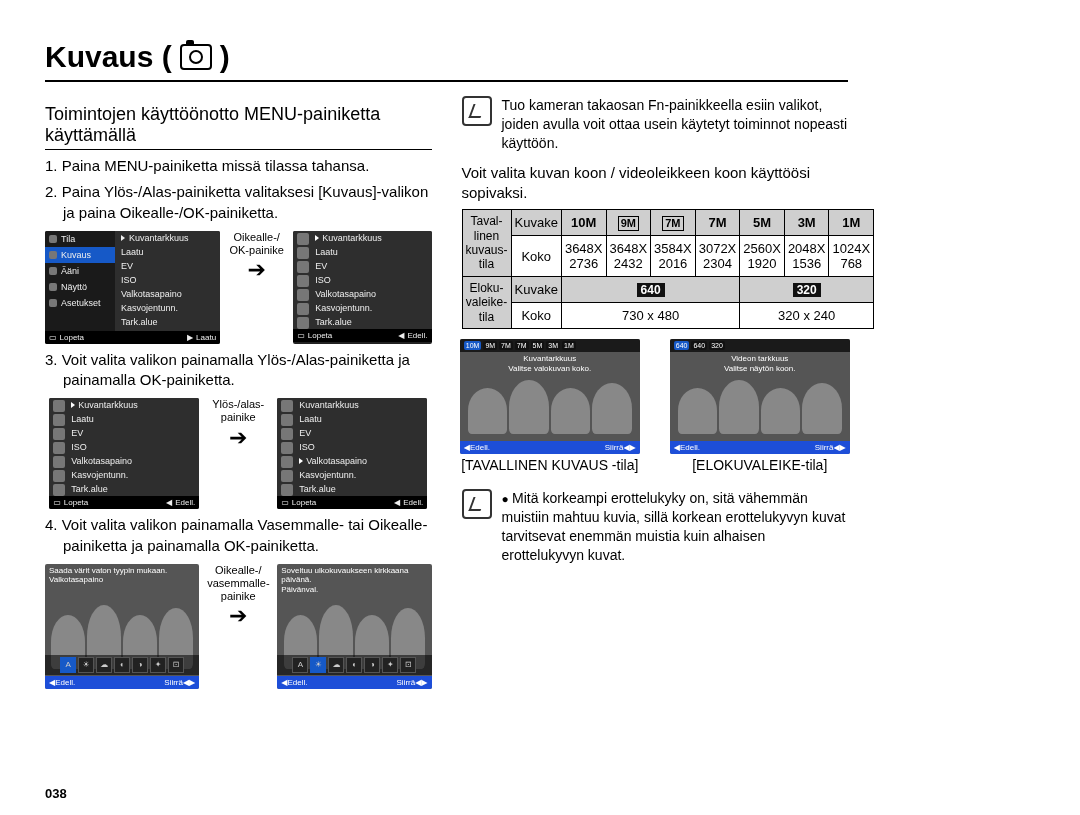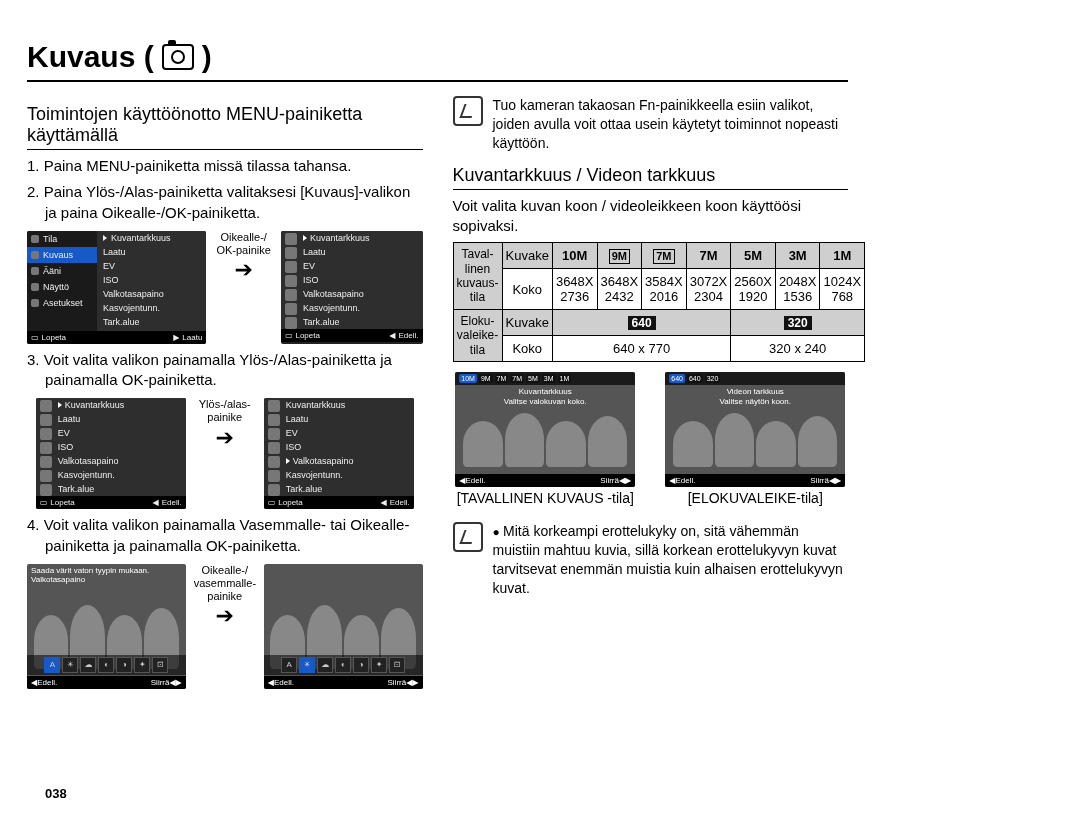--- a/index.html
+++ b/index.html
@@ -7,21 +7,21 @@
     padding: 0;
     width: 1080px;
     background: #fff;
     font-family: Arial, Helvetica, sans-serif;
     color: #000;
   }
   .page {
     position: relative;
     width: 893px;
     height: 815px;
-    padding: 40px 45px 0 27px;
+    padding: 40px 45px 0 45px;
     box-sizing: border-box;
   }
   .rule-top {
     border-top: 2px solid #000;
     margin-top: 6px;
   }
   .title-row {
     display: flex;
     align-items: center;
     gap: 6px;
@@ -161,21 +161,21 @@
   .photo-shot .people {
     position:absolute; left:0; right:0; bottom:20px; top:38px;
     display:flex; justify-content:center; align-items:flex-end; gap:2px;
   }
   .photo-shot .people .p {
     width:22%; background:#888;
     border-radius:50% 50% 10% 10%;
     height:80%;
   }
   .photo-shot .footbar {
-    position:absolute;left:0;right:0;bottom:0;background:#000000;color:#fff;font-size:8px;
+    position:absolute;left:0;right:0;bottom:0;background:#1d4ed8;color:#fff;font-size:8px;
     display:flex;justify-content:space-between;padding:2px 4px;
   }
   .photo-shot .wb-row {
     position:absolute;left:0;right:0;bottom:14px;background:rgba(0,0,0,.55);
     display:flex;gap:2px;padding:2px;justify-content:center;
   }
   .photo-shot .wb-row .wb {
     width:14px;height:14px;background:#222;border:1px solid #555;display:flex;align-items:center;justify-content:center;color:#ccc;font-size:8px;
   }
   .photo-shot .wb-row .wb.hl { background:#1659c7; border-color:#1659c7;}
@@ -421,20 +421,24 @@
             <span><span>Siirrä</span><span>◀▶</span></span>
           </div>
         </div>
 
         <div class="arrow-label">
           <div>Oikealle-/ vasemmalle- painike</div>
           <div class="arrow">➔</div>
         </div>
 
         <div class="photo-shot">
+          <div class="overlay-text">
+            <div>Soveltuu ulkokuvaukseen kirkkaana päivänä.</div>
+            <div>Päivänval.</div>
+          </div>
           <div class="people">
               <div class="p"></div>
               <div class="p" style="height:95%"></div>
               <div class="p"></div>
               <div class="p" style="height:90%"></div>
             </div>
           <div class="wb-row">
             <div class="wb">A</div>
               <div class="wb hl">☀</div>
               <div class="wb">☁</div>
@@ -451,21 +455,20 @@
       </div>
     </div>
 
     <div class="col">
 
       <div class="note-row">
         <div class="note-icon"></div>
         <div class="note-text">Tuo kameran takaosan Fn-painikkeella esiin valikot, joiden avulla voit ottaa usein käytetyt toiminnot nopeasti käyttöön.</div>
       </div>
 
-      <div class="subhead">Kuvantarkkuus / Videon tarkkuus</div>
       <div class="para">Voit valita kuvan koon / videoleikkeen koon käyttöösi sopivaksi.</div>
 
       <table class="res">
         <tbody>
             <tr>
           <td class="grey row-head" rowspan="2">Taval- linen kuvaus- tila</td>
           <td class="grey">Kuvake</td>
           <td class="grey"><span class="mp-badge">
                   <b>10M</b>
                 </span></td>
@@ -520,21 +523,21 @@
               </td>
         </tr>
         <tr>
           <td class="grey row-head" rowspan="2">Eloku- valeike- tila</td>
           <td class="grey">Kuvake</td>
           <td class="grey" colspan="4"><span class="mp-badge video">640</span></td>
           <td class="grey" colspan="3"><span class="mp-badge video">320</span></td>
         </tr>
         <tr>
           <td>Koko</td>
-          <td colspan="4">640 x 770</td>
+          <td colspan="4">730 x 480</td>
           <td colspan="3">320 x 240</td>
         </tr>
       </tbody>
         </table>
 
       <div class="right-shots">
         <div class="shot-col">
           <div class="photo-shot">
             <div class="topbar">
               <div class="chips">

